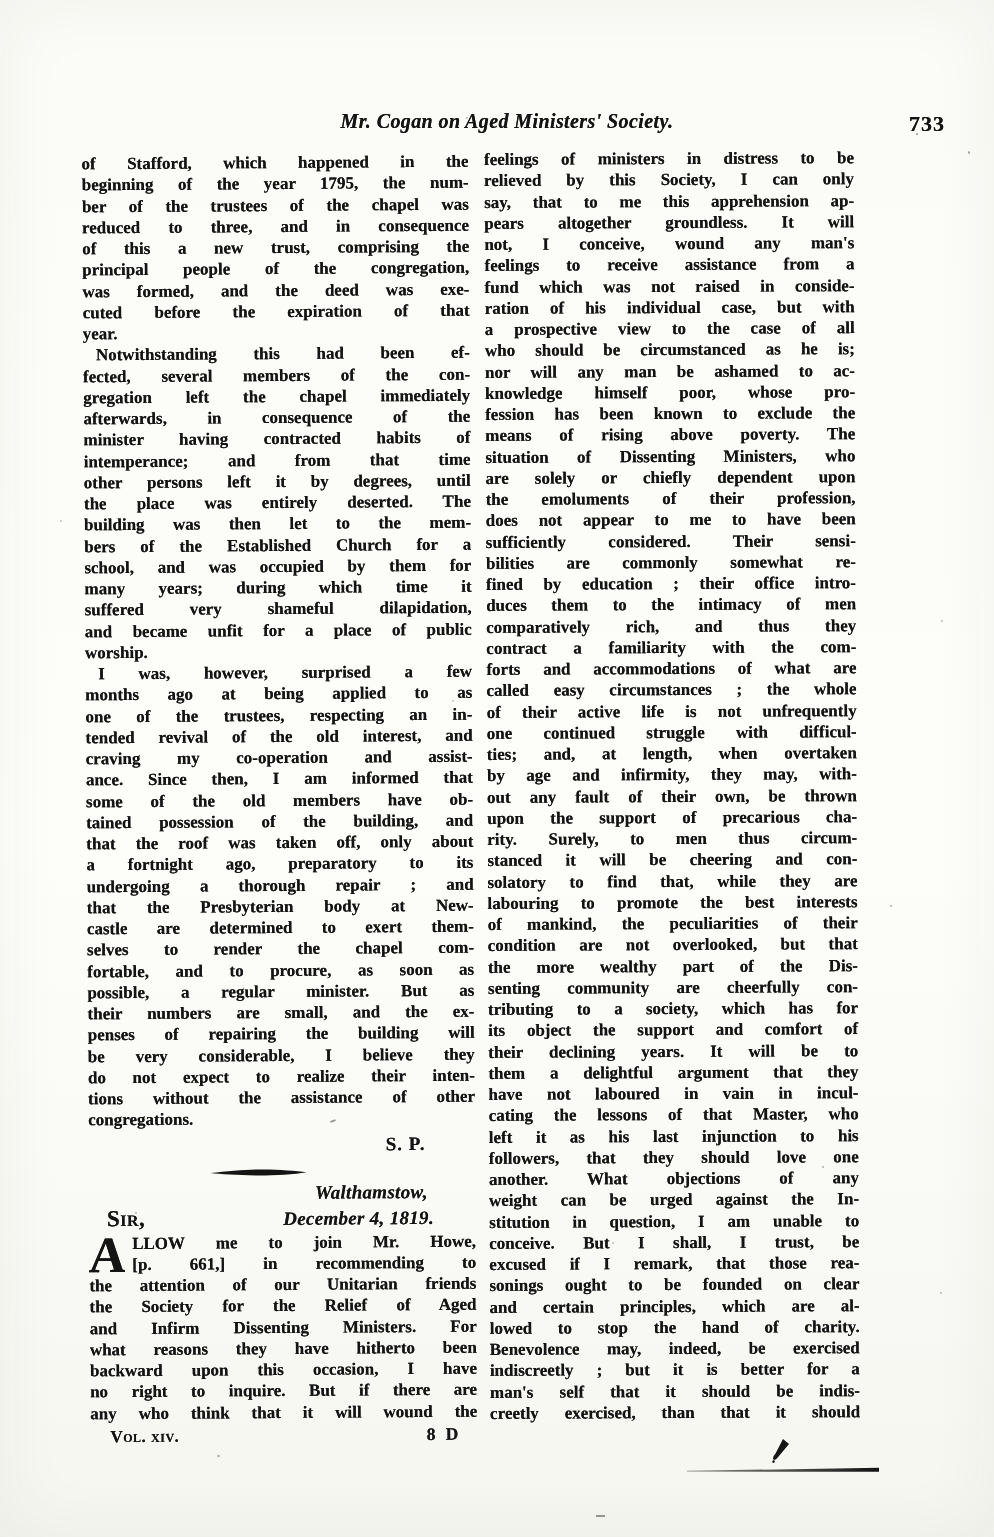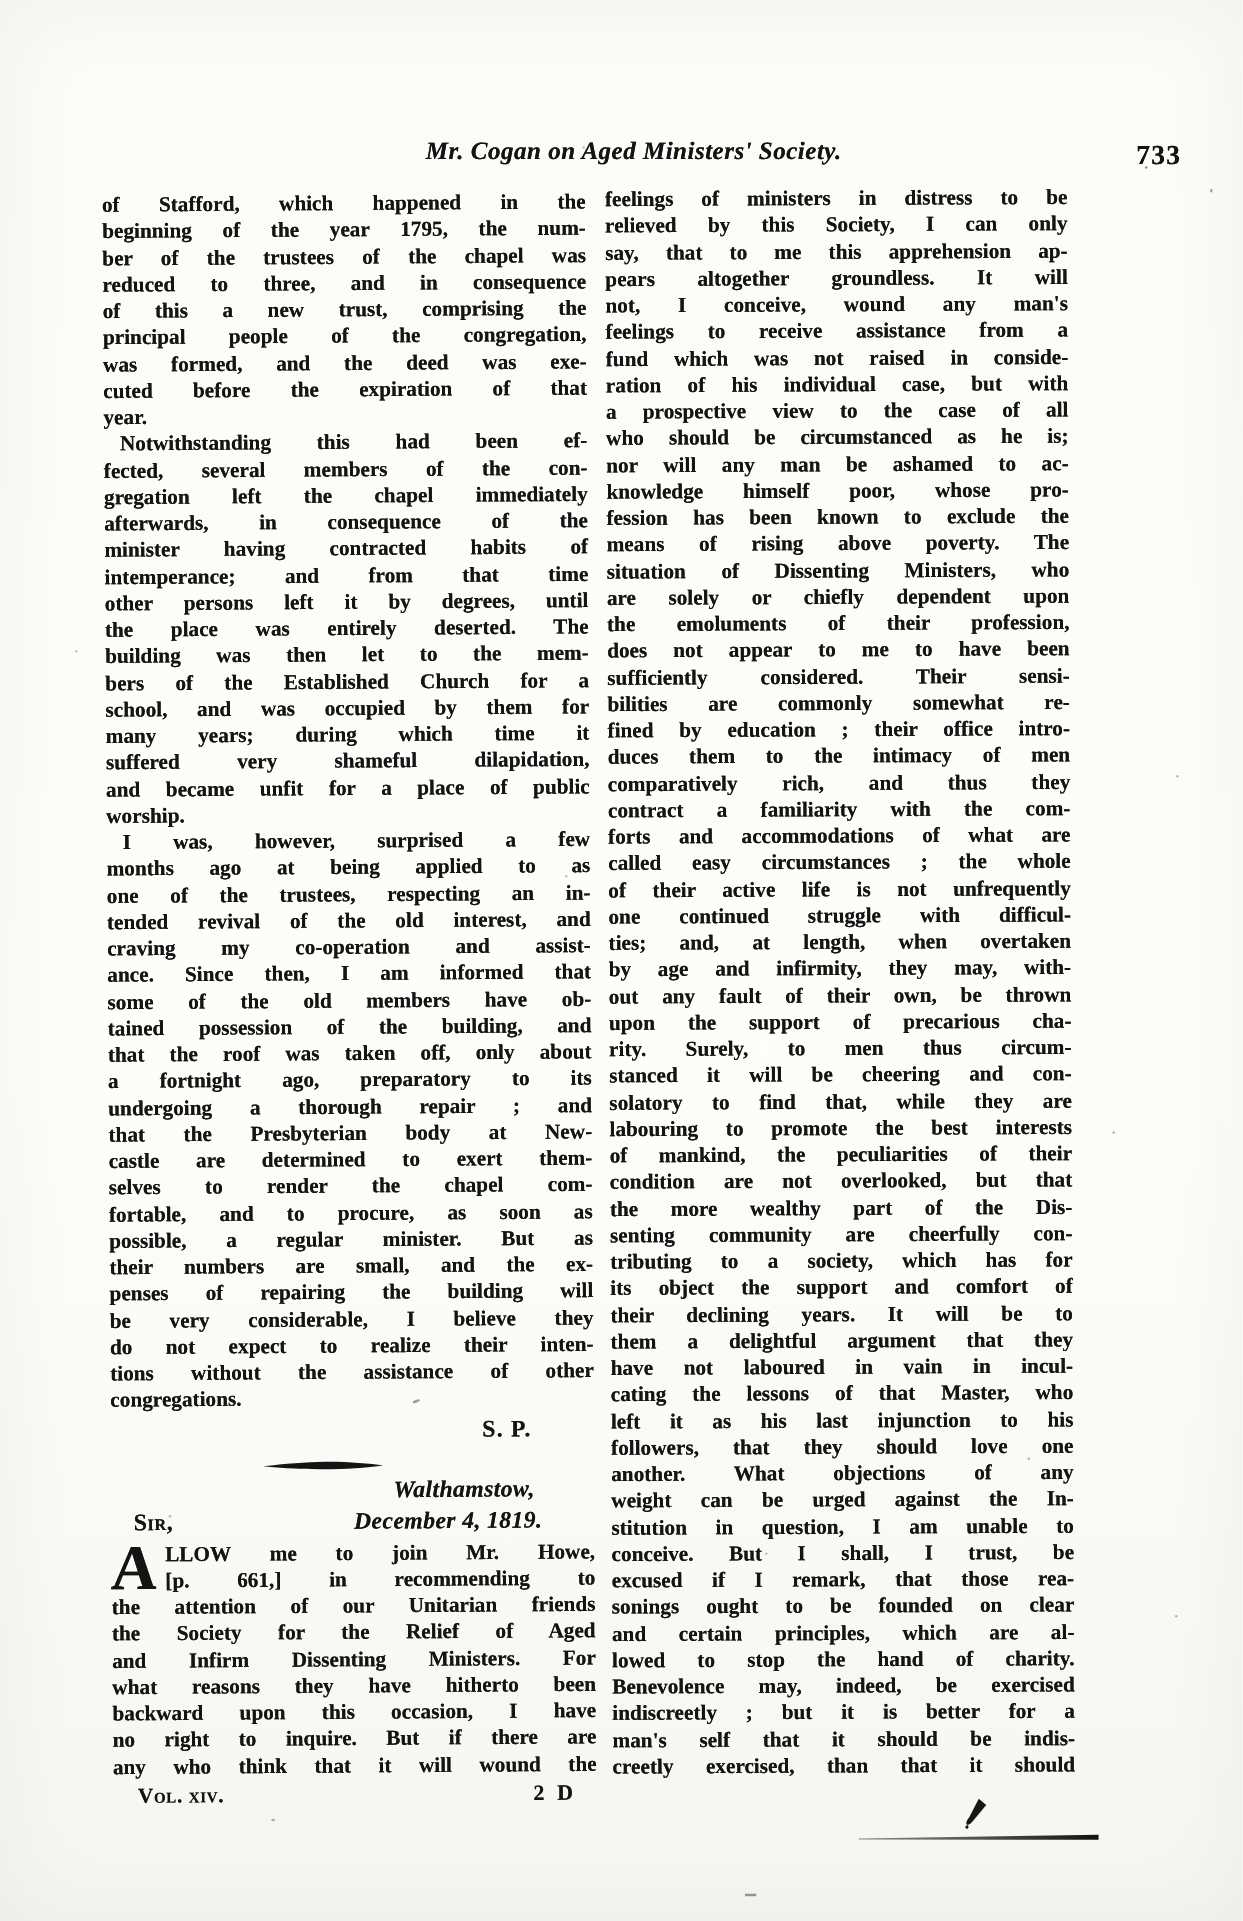--- a/index.html
+++ b/index.html
@@ -43,21 +43,21 @@
   }
   
   .divider{width:98px;margin:11px auto 4px auto;transform:translateX(-24px);line-height:0;}
   
   .place{
     text-align:right;padding-right:48px;
     font-style:italic;font-size:19px;line-height:24px;letter-spacing:.3px;
   }
   .salrow{display:flex;justify-content:space-between;align-items:baseline;
     line-height:25px;height:25px;}
-  .sal{margin-left:18px;font-size:19px;}
+  .sal{margin-left:18px;font-size:23px;}
   .sc{font-variant:small-caps;letter-spacing:.5px;}
   .date{font-style:italic;font-size:19px;padding-right:42px;letter-spacing:.3px;}
   
   .letter-body{position:relative;margin-top:2px;}
   .letter-body .dropcap{
     position:absolute;left:0;top:1px;
     font-size:51px;line-height:42px;font-weight:700;
     transform:skewX(-3deg);
   }
   .letter-body div.line:nth-of-type(-n+2){margin-left:43px;}
@@ -166,21 +166,21 @@
         <div class="line">the Society for the Relief of Aged</div>
         <div class="line">and Infirm Dissenting Ministers. For</div>
         <div class="line">what reasons they have hitherto been</div>
         <div class="line">backward upon this occasion, I have</div>
         <div class="line">no right to inquire. But if there are</div>
         <div class="line">any who think that it will wound the</div>
       </div>
 
     <div class="pfoot">
       <span class="sc">Vol. xiv.</span>
-      <span class="press-mark">2 D</span>
+      <span class="press-mark">8 D</span>
     </div>
   </section>
 
   <section class="col col-right endless">
 
   <div class="line">feelings of ministers in distress to be</div>
       <div class="line">relieved by this Society, I can only</div>
       <div class="line">say, that to me this apprehension ap-</div>
       <div class="line">pears altogether groundless. It will</div>
       <div class="line">not, I conceive, wound any man's</div>

